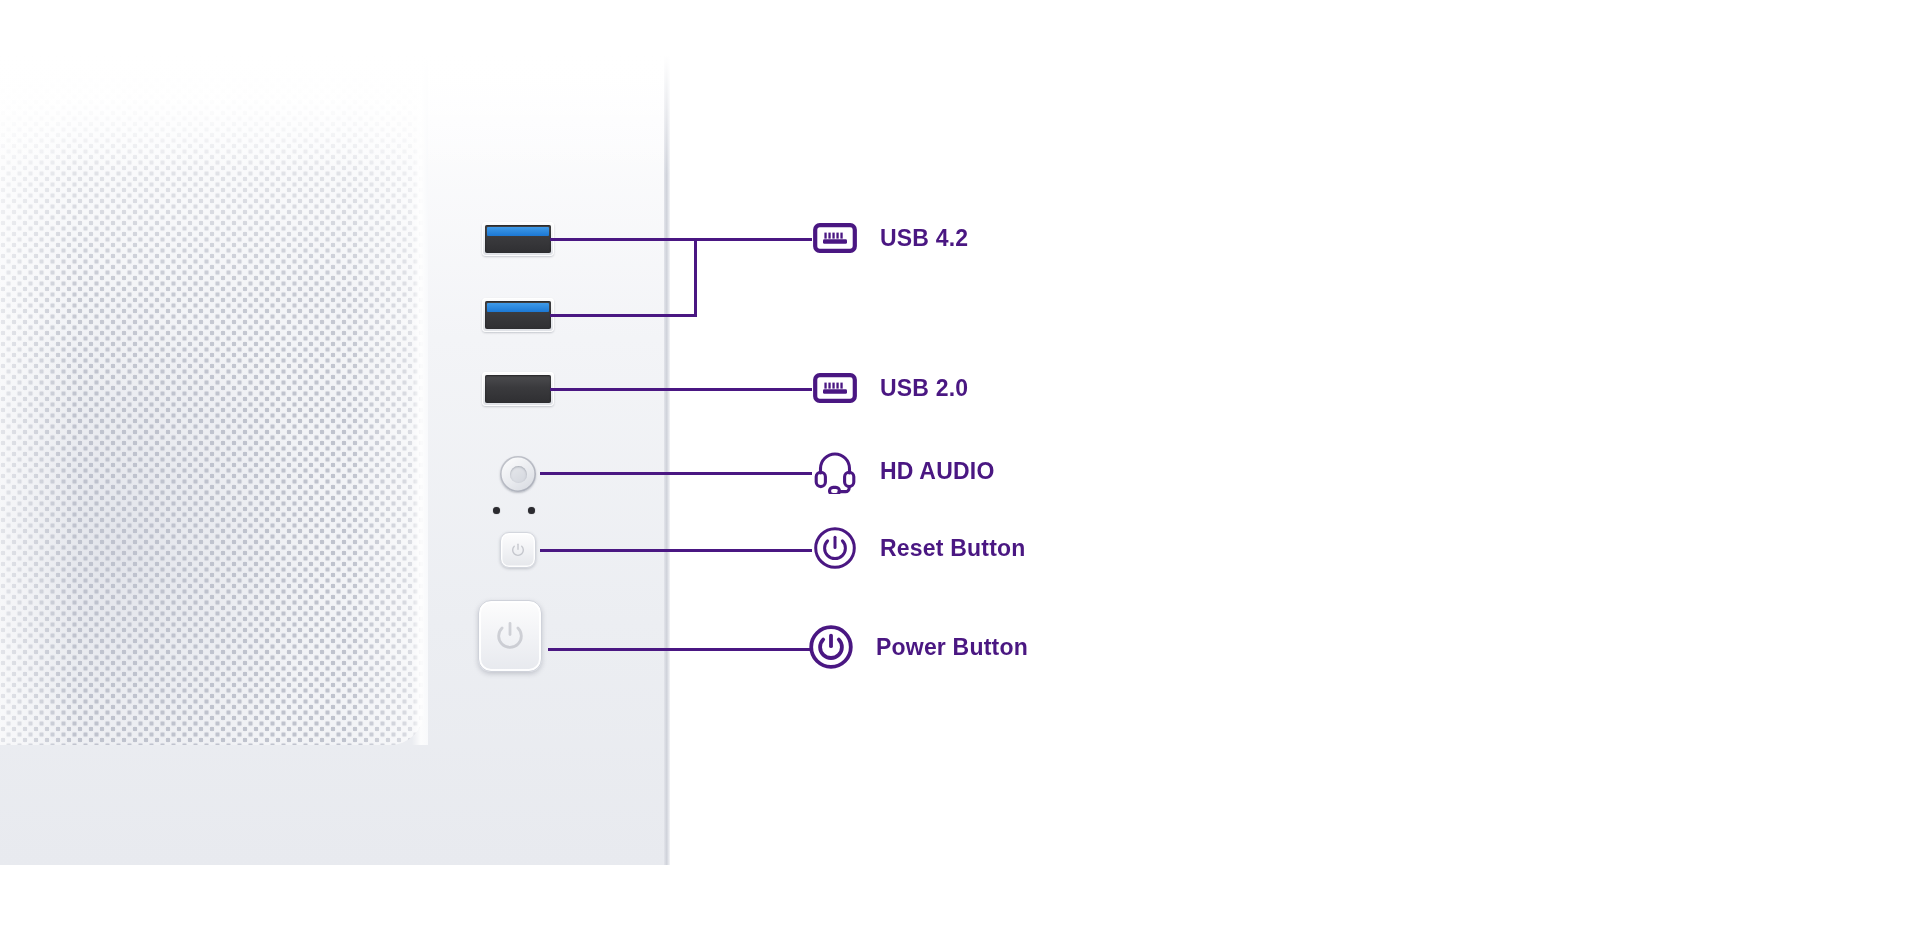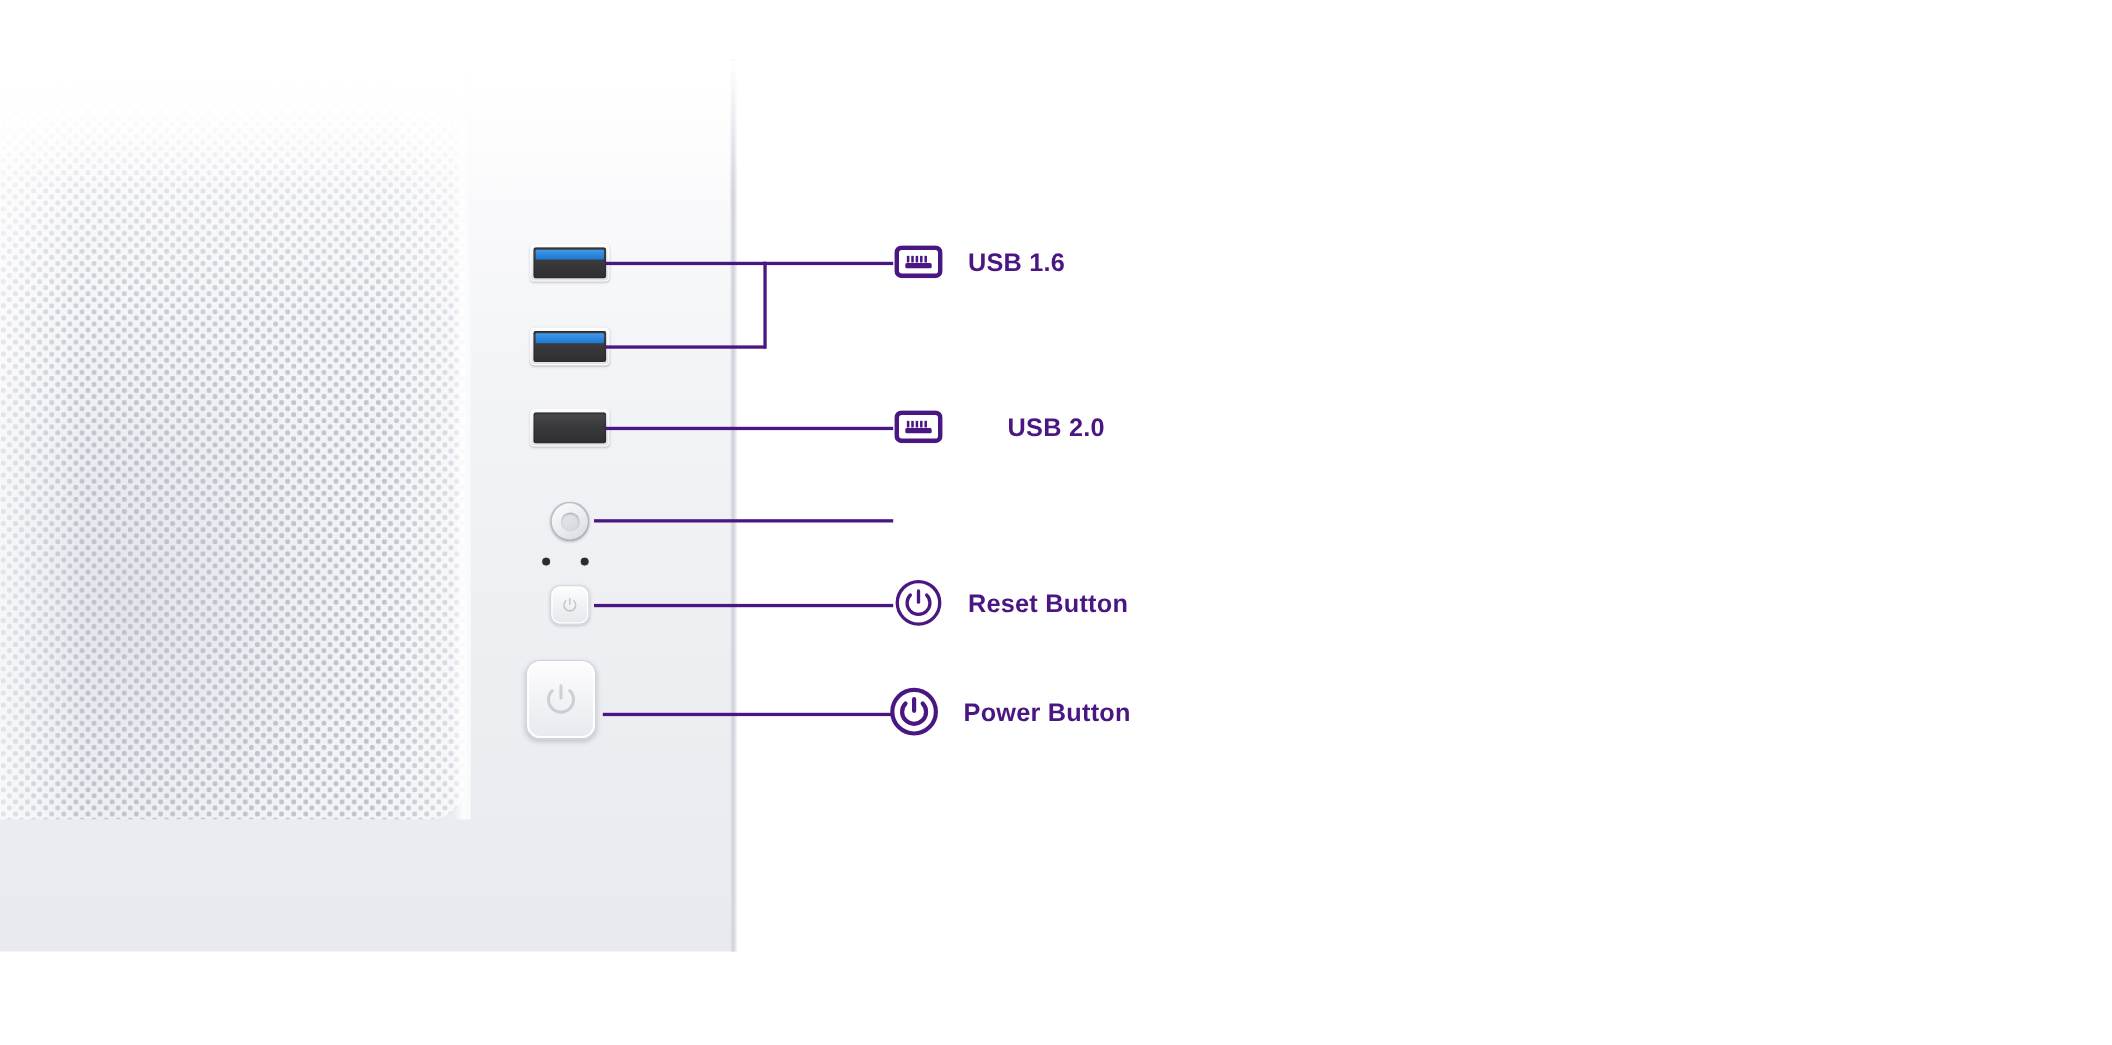--- a/index.html
+++ b/index.html
@@ -230,38 +230,50 @@
       <svg width="44" height="30" viewBox="0 0 44 30">
         <rect x="2.2" y="2.2" width="39.6" height="25.6" rx="4.5" ry="4.5" fill="none" stroke="#4a1782" stroke-width="4.2"></rect>
         <rect x="10" y="16.2" width="24" height="4.6" rx="1.4" fill="#4a1782"></rect>
         <rect x="11.4" y="9.6" width="2.3" height="6" fill="#4a1782"></rect>
         <rect x="15.4" y="9.6" width="2.3" height="6" fill="#4a1782"></rect>
         <rect x="19.4" y="9.6" width="2.3" height="6" fill="#4a1782"></rect>
         <rect x="23.4" y="9.6" width="2.3" height="6" fill="#4a1782"></rect>
         <rect x="27.4" y="9.6" width="2.3" height="6" fill="#4a1782"></rect>
       </svg>
     </span>
-    <span class="callout-label">USB 1.6</span>
-  </div>
-
-  <div class="callout" style="left:812px; top:365px;gap:36px;">
+    <span class="callout-label">USB 4.2</span>
+  </div>
+
+  <div class="callout" style="left:812px; top:365px;">
     <span class="callout-icon">
       <svg width="44" height="30" viewBox="0 0 44 30">
         <rect x="2.2" y="2.2" width="39.6" height="25.6" rx="4.5" ry="4.5" fill="none" stroke="#4a1782" stroke-width="4.2"></rect>
         <rect x="10" y="16.2" width="24" height="4.6" rx="1.4" fill="#4a1782"></rect>
         <rect x="11.4" y="9.6" width="2.3" height="6" fill="#4a1782"></rect>
         <rect x="15.4" y="9.6" width="2.3" height="6" fill="#4a1782"></rect>
         <rect x="19.4" y="9.6" width="2.3" height="6" fill="#4a1782"></rect>
         <rect x="23.4" y="9.6" width="2.3" height="6" fill="#4a1782"></rect>
         <rect x="27.4" y="9.6" width="2.3" height="6" fill="#4a1782"></rect>
       </svg>
     </span>
     <span class="callout-label">USB 2.0</span>
   </div>
 
+  <div class="callout" style="left:812px; top:448px;">
+    <span class="callout-icon">
+      <svg width="44" height="46" viewBox="0 0 44 46" fill="none" stroke="#4a1782" stroke-width="3.1" stroke-linecap="round" stroke-linejoin="round">
+        <path d="M7.5 25 V20.5 a14.5 14.5 0 0 1 29 0 V25"></path>
+        <rect x="3.2" y="24.2" width="9.2" height="14.4" rx="4.6"></rect>
+        <rect x="31.6" y="24.2" width="9.2" height="14.4" rx="4.6"></rect>
+        <path d="M36.2 38.6 V40 a3.6 3.6 0 0 1 -3.6 3.6 H26"></path>
+        <rect x="16.5" y="39.4" width="10" height="7.2" rx="3.6"></rect>
+      </svg>
+    </span>
+    <span class="callout-label">HD AUDIO</span>
+  </div>
 
   <div class="callout" style="left:812px; top:525px;">
     <span class="callout-icon">
       <svg width="44" height="44" viewBox="0 0 44 44" fill="none" stroke="#4a1782" stroke-linecap="round">
         <circle cx="22" cy="22" r="19.3" stroke-width="3.0"></circle>
         <path d="M22 11.2 V21.4" stroke-width="3.0"></path>
         <path d="M14.6 14.9 a10.4 10.4 0 1 0 14.8 0" stroke-width="3.0"></path>
       </svg>
     </span>
     <span class="callout-label">Reset Button</span>

